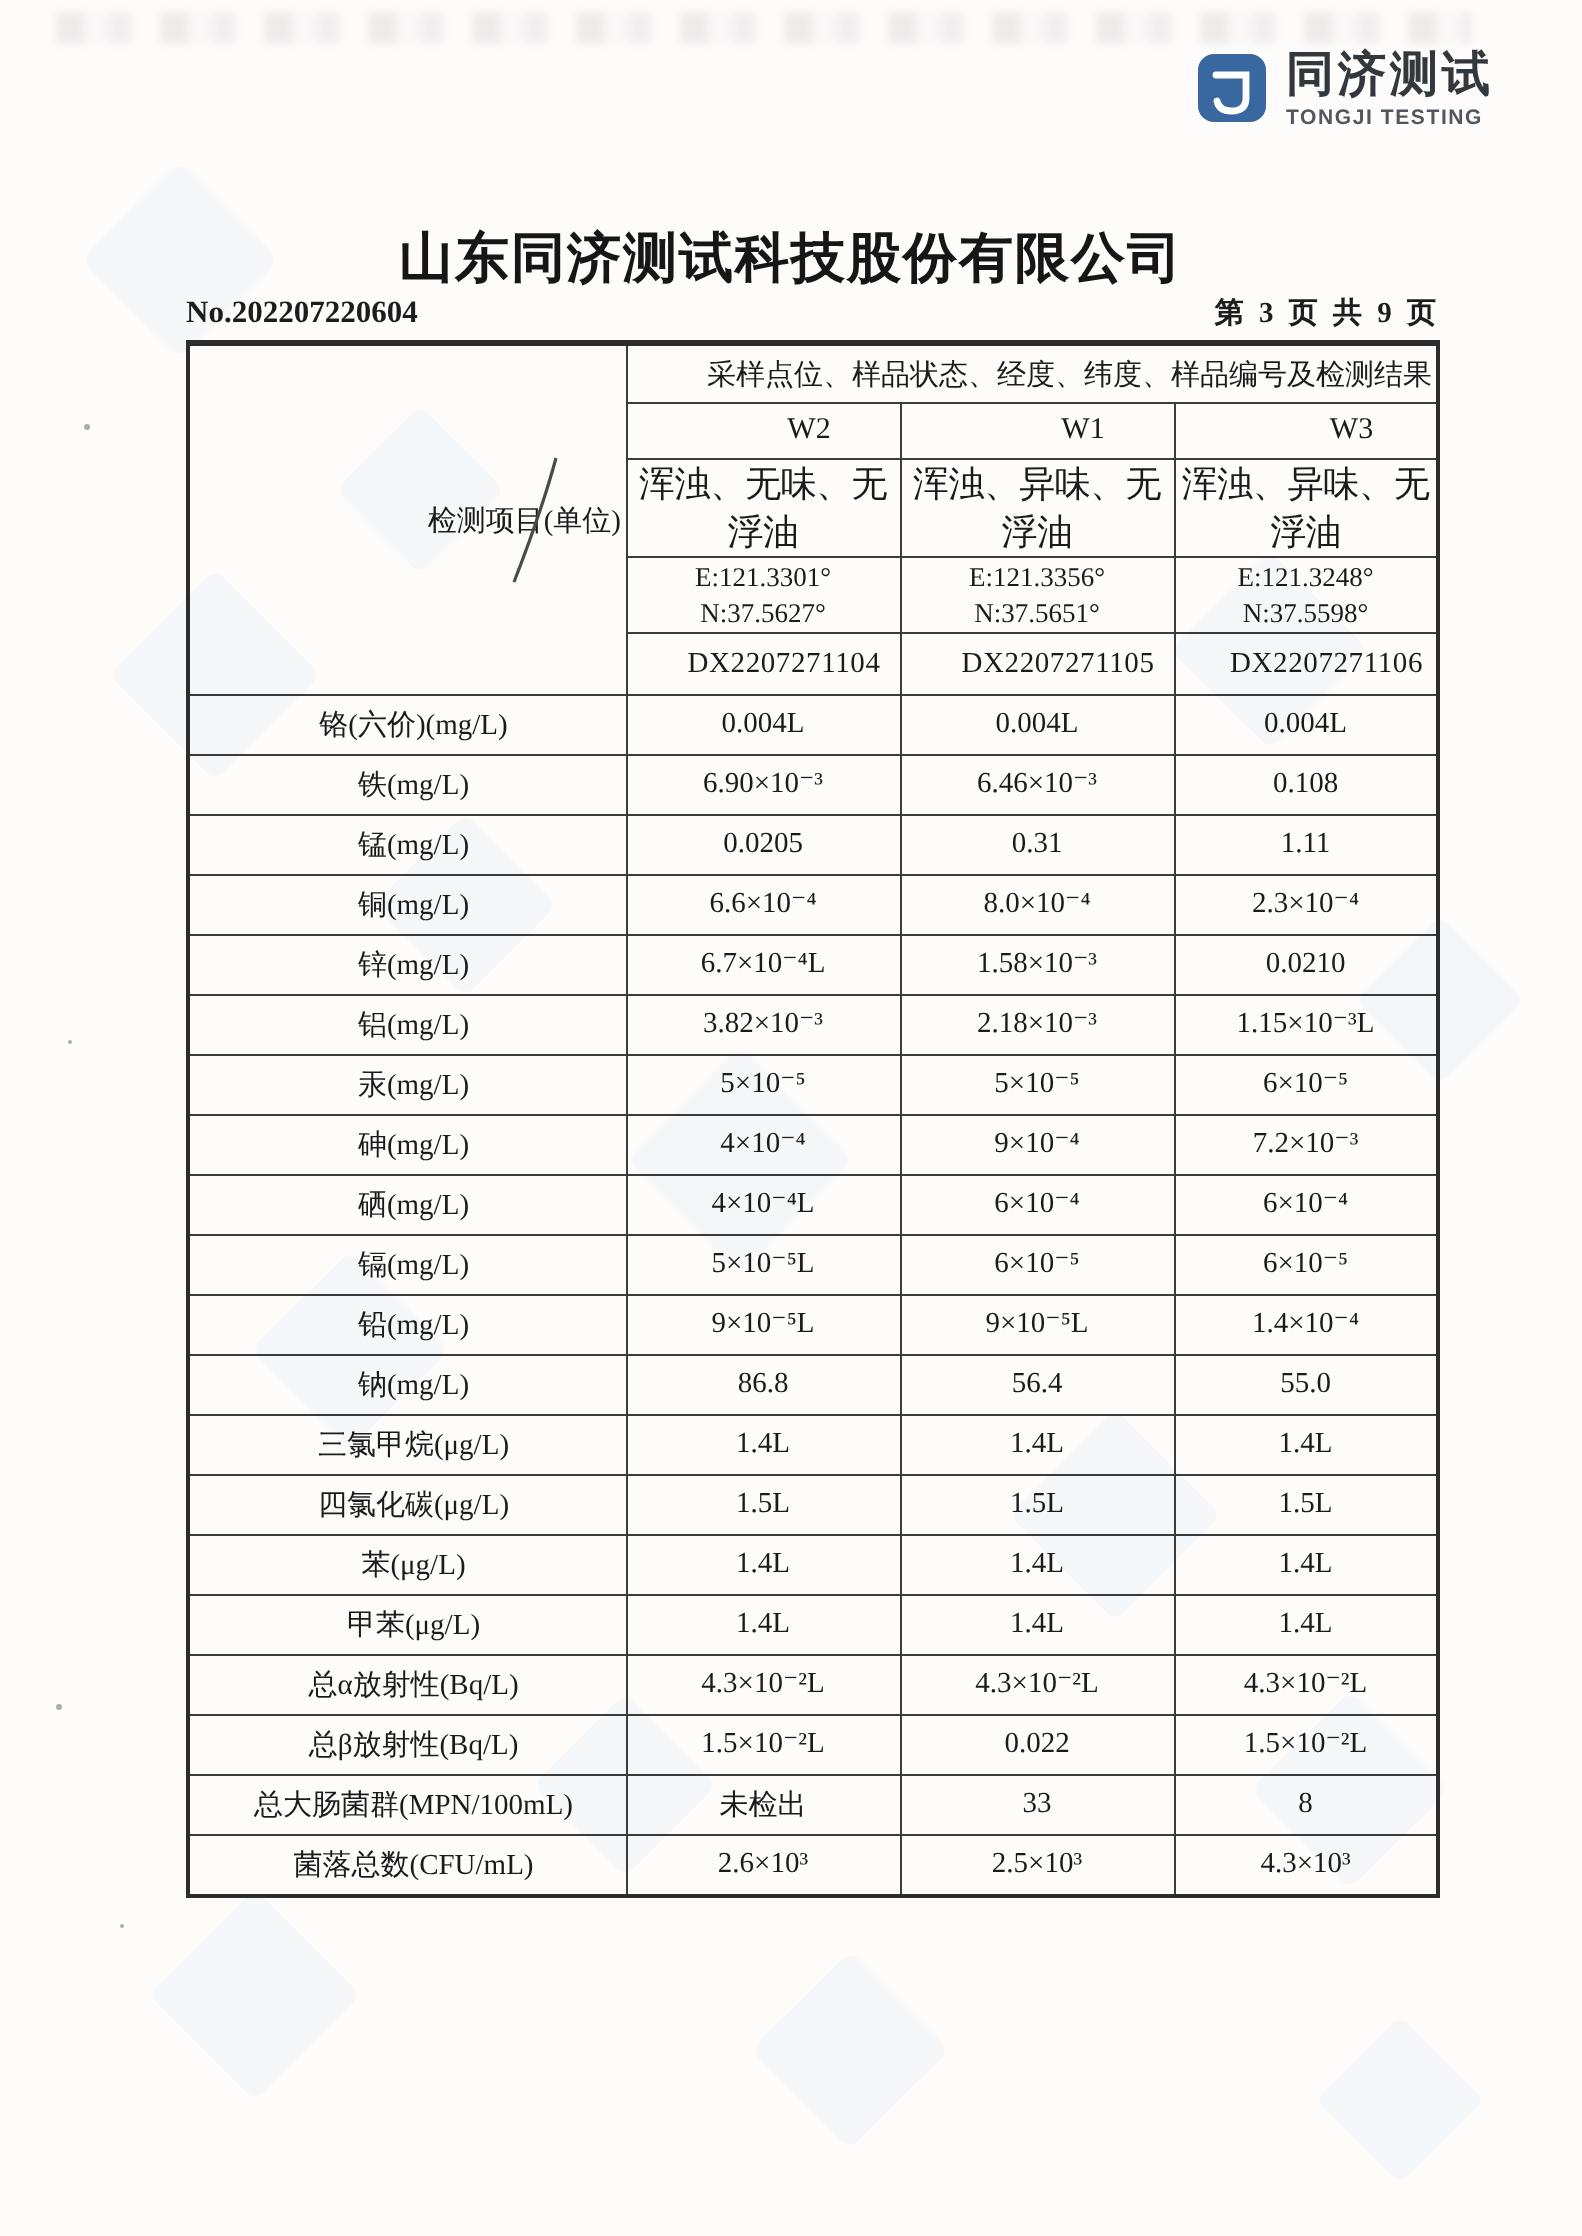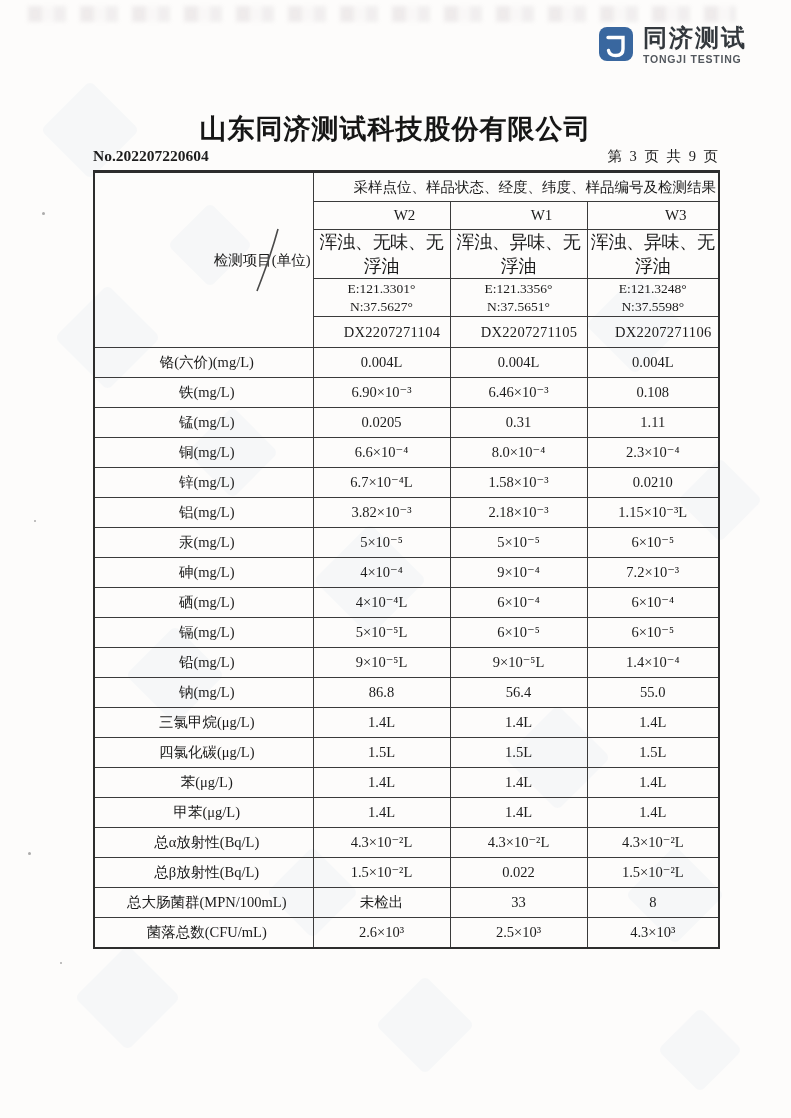--- a/index.html
+++ b/index.html
@@ -41,21 +41,21 @@
   }
   .report-title{
     position:absolute;top:112px;left:0;width:100%;text-align:center;
     font-size:24px;font-weight:700;letter-spacing:11px;text-indent:11px;color:#111;
   }
   .meta{
     position:absolute;top:147px;left:93px;width:627px;
     display:flex;justify-content:space-between;align-items:baseline;
   }
   .report-no{font-size:15.5px;font-weight:600;}
-  .page-info{font-size:14.5px;letter-spacing:2px;font-weight:400;}
+  .page-info{font-size:14.5px;letter-spacing:2px;font-weight:700;}
 
   
   table{
     position:absolute;left:93px;top:170px;width:625px;
     border-collapse:collapse;table-layout:fixed;
     font-size:14.5px;color:#1b1b1b;background:transparent;
   }
   table{border:2px solid #2d2d2d;border-top-width:3px;}
   td{border:1px solid #3b3b3b;text-align:center;padding:0 2px;overflow:hidden;}
   .hr1 td{height:28px;font-size:14.5px;text-align:right;}

